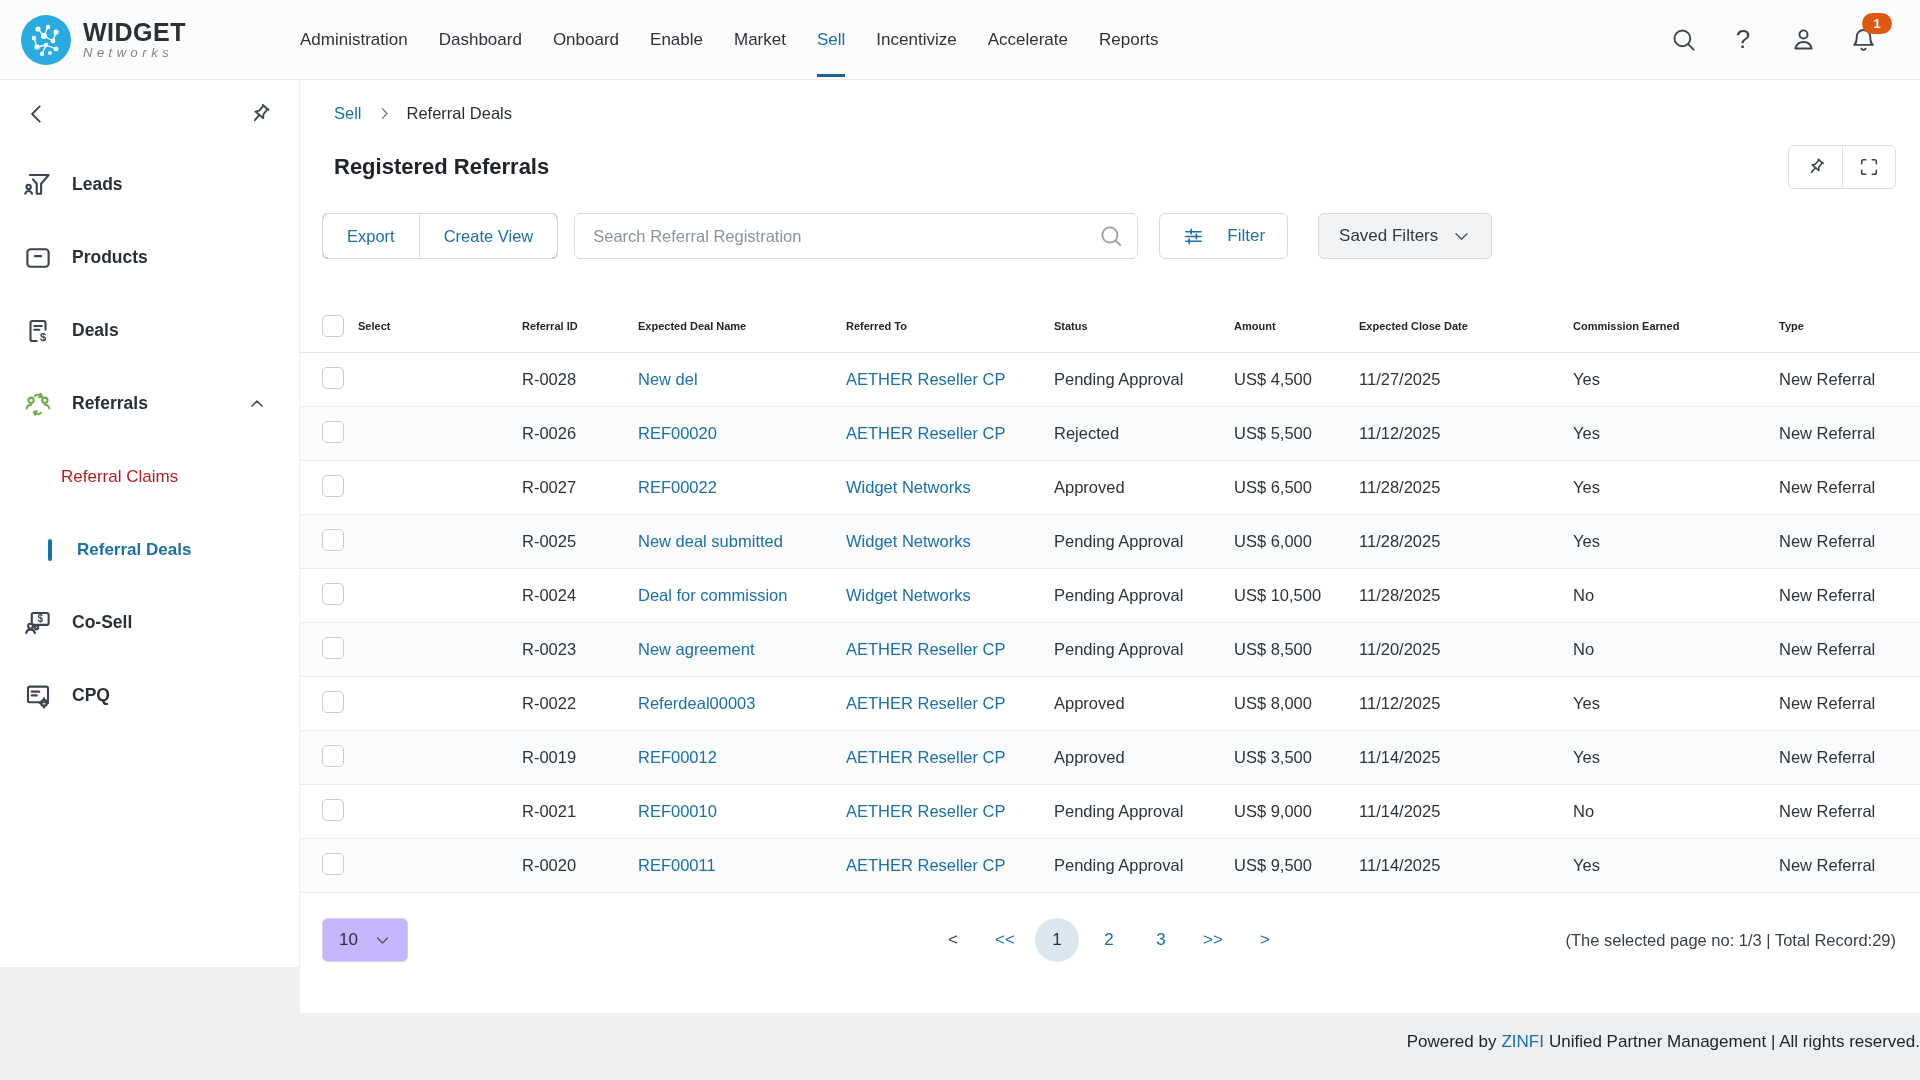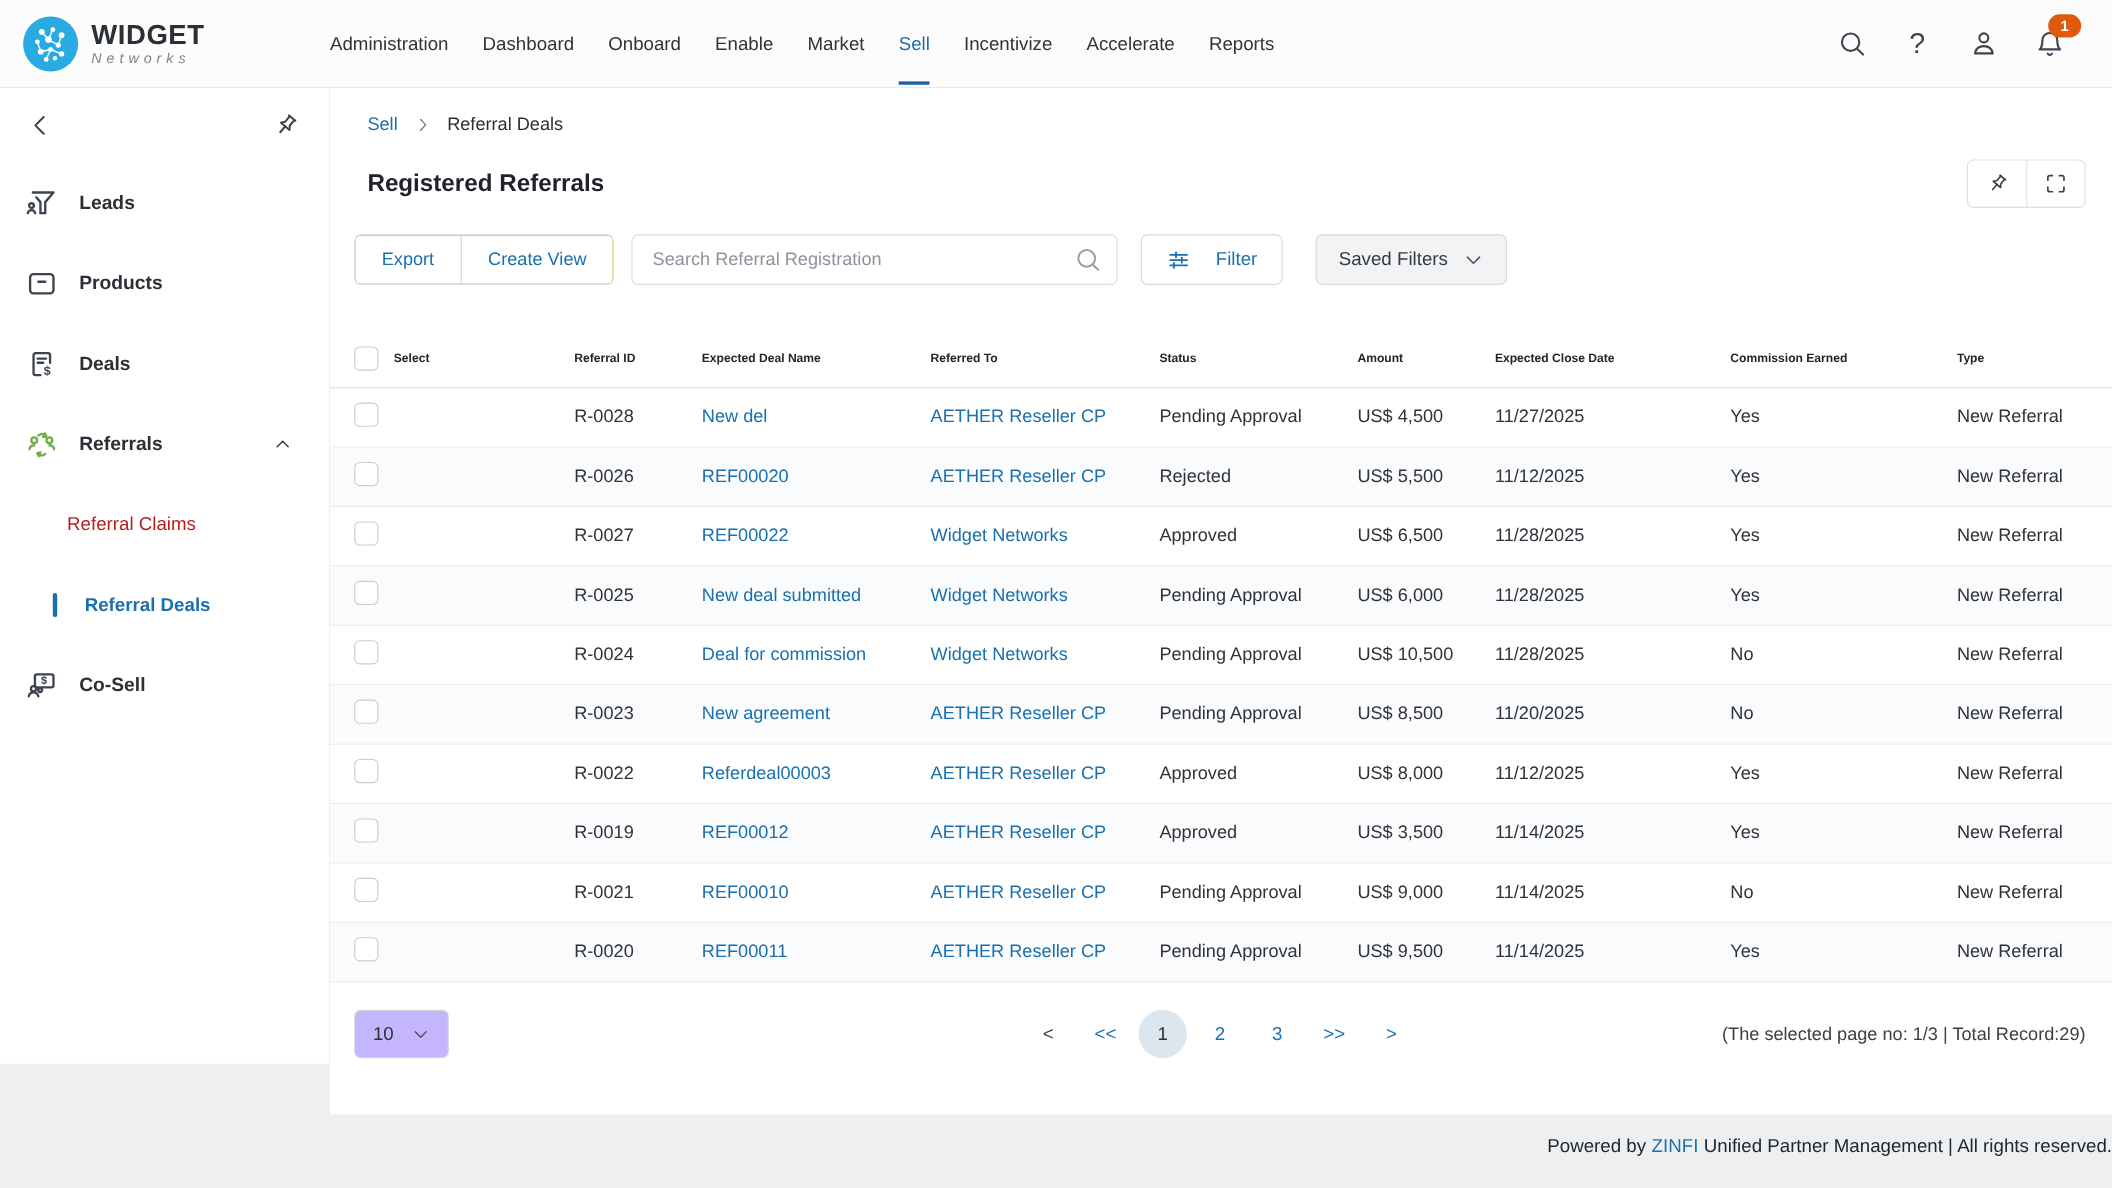--- a/index.html
+++ b/index.html
@@ -48,25 +48,25 @@
   .breadcrumb .bc-current { color:#2a2f36; }
   .title-row { display:flex; align-items:center; justify-content:space-between; padding:22px 24px 0 34px; }
   .page-title { font-size:22px; font-weight:700; color:#20242a; }
   .card-actions { display:flex; border:1px solid #dcdfe3; border-radius:6px; background:#fff; overflow:hidden; }
   .card-actions .ca-btn { width:53px; height:42px; display:flex; align-items:center; justify-content:center; cursor:pointer; color:#3d4450; }
   .card-actions .ca-btn + .ca-btn { border-left:1px solid #dcdfe3; }
   .card-actions svg { width:22px; height:22px; }
 
   
   .toolbar { display:flex; align-items:center; margin:24px 0 0 22px; height:46px; }
-  .btn-group { display:flex; height:46px; border:1px solid #d6dade; border-radius:6px; background:#84cc16; overflow:hidden; }
+  .btn-group { display:flex; height:46px; border:1px solid #d6dade; border-radius:6px; background:#14532d; overflow:hidden; }
   .btn-group .gbtn { padding:0 24px; display:flex; align-items:center; font-size:16.5px; color:#1a6fad; cursor:pointer; background:#fff; border:none; font-family:inherit; }
   .btn-group .gbtn + .gbtn { border-left:1px solid #d6dade; }
   .search-wrap { position:relative; margin-left:16px; }
-  .search-input { width:442px; height:46px; border:1px solid #d8dbdf; border-radius:6px; padding:0 52px 0 18px;
+  .search-input { width:564px; height:46px; border:1px solid #d8dbdf; border-radius:6px; padding:0 52px 0 18px;
                   font-size:16.5px; font-family:inherit; color:#7f1d1d; background:#fff; outline:none; }
   .search-input::placeholder { color:#8d939c; }
   .search-wrap .s-icon { position:absolute; right:14px; top:50%; transform:translateY(-50%); width:26px; height:26px; color:#9aa0a8; cursor:pointer; }
   .filter-btn { margin-left:21px; height:46px; border:1px solid #d6dade; border-radius:6px; background:#fff; display:flex;
                 align-items:center; gap:22px; padding:0 22px; font-size:17px; color:#1a6fad; cursor:pointer; font-family:inherit; }
   .filter-btn svg { width:23px; height:23px; }
   .saved-btn { margin-left:30px; height:46px; border:1px solid #d6dade; border-radius:6px; background:#f1f3f5; display:flex;
                align-items:center; gap:14px; padding:0 20px; font-size:17px; color:#343a42; cursor:pointer; font-family:inherit; }
   .saved-btn svg { width:19px; height:19px; color:#4a515a; }
 
@@ -246,20 +246,35 @@
       <svg viewBox="0 0 24 24">
           <rect x="7" y="4" width="13.5" height="9.5" rx="1.5"></rect>
           <text x="11.5" y="11.2" font-size="8" stroke="none" fill="#3d4450" font-weight="bold">$</text>
           <circle cx="6" cy="14.5" r="1.9"></circle>
           <path d="M2.5 20c.4-1.7 1.8-2.8 3.5-2.8S9.1 18.3 9.5 20"></path>
           <circle cx="10.8" cy="15.5" r="1.4"></circle>
         </svg>
     </span>
     <span class="lbl">Co-Sell</span>
   </div>
+  <div class="side-item">
+    <span class="ic">
+      <svg viewBox="0 0 24 24">
+          <rect x="4" y="4.5" width="16" height="12.5" rx="1.5"></rect>
+          <line x1="7" y1="8.5" x2="13" y2="8.5"></line>
+          <line x1="7" y1="11.5" x2="11" y2="11.5"></line>
+          <circle cx="16.8" cy="17.5" r="2.3"></circle>
+          <line x1="16.8" y1="13.9" x2="16.8" y2="15.2"></line>
+          <line x1="16.8" y1="19.8" x2="16.8" y2="21.1"></line>
+          <line x1="13.5" y1="17.5" x2="14.5" y2="17.5"></line>
+          <line x1="19.1" y1="17.5" x2="20.1" y2="17.5"></line>
+        </svg>
+    </span>
+    <span class="lbl">CPQ</span>
+  </div>
 </aside>
 
 <main class="content">
   <div class="breadcrumb">
     <span class="bc-link">Sell</span>
     <svg class="bc-sep" viewBox="0 0 24 24">
         <polyline points="9,5 15.5,12 9,19"></polyline>
       </svg>
     <span class="bc-current">Referral Deals</span>
   </div>

